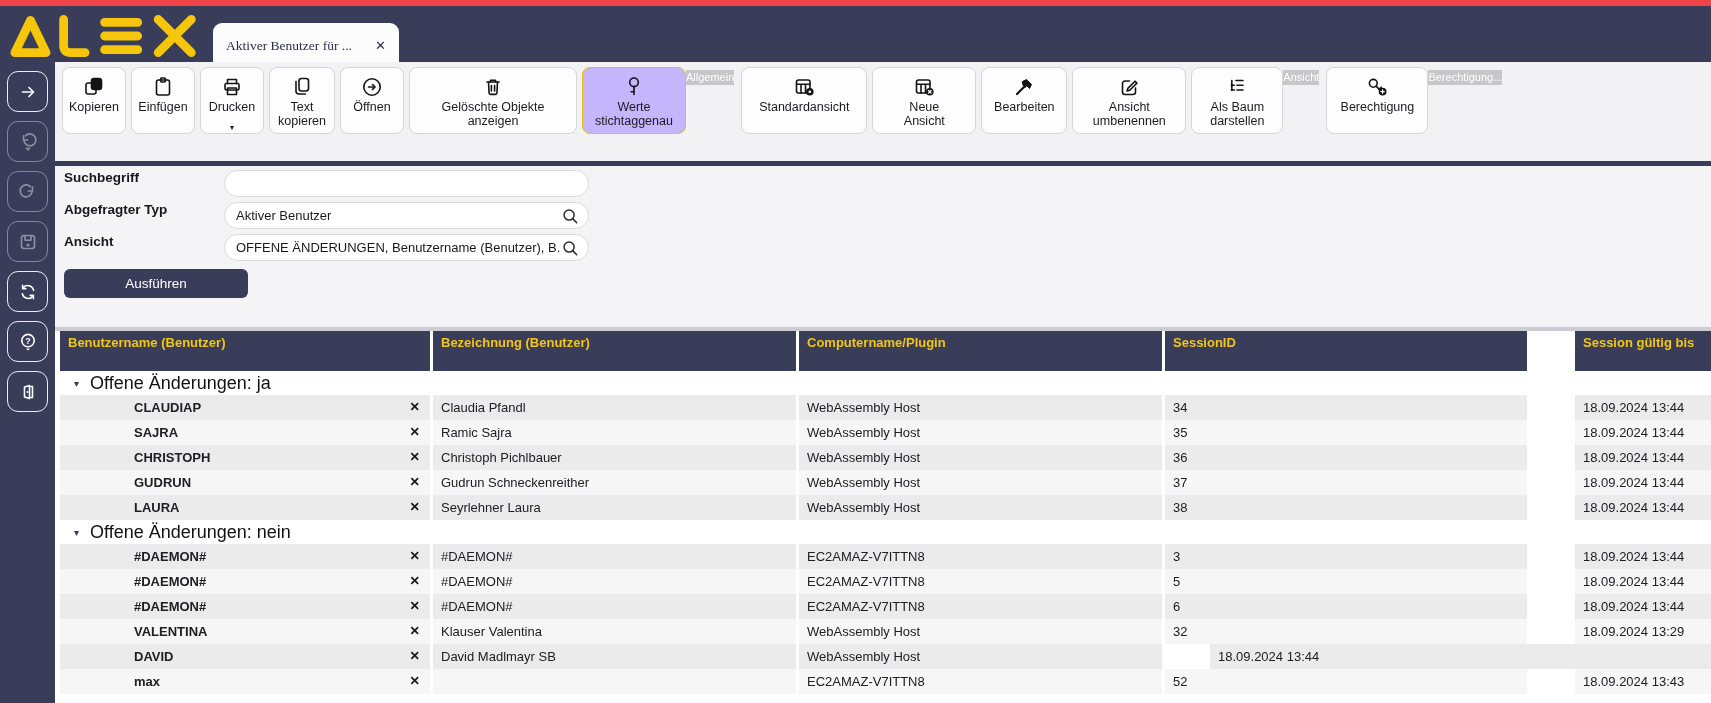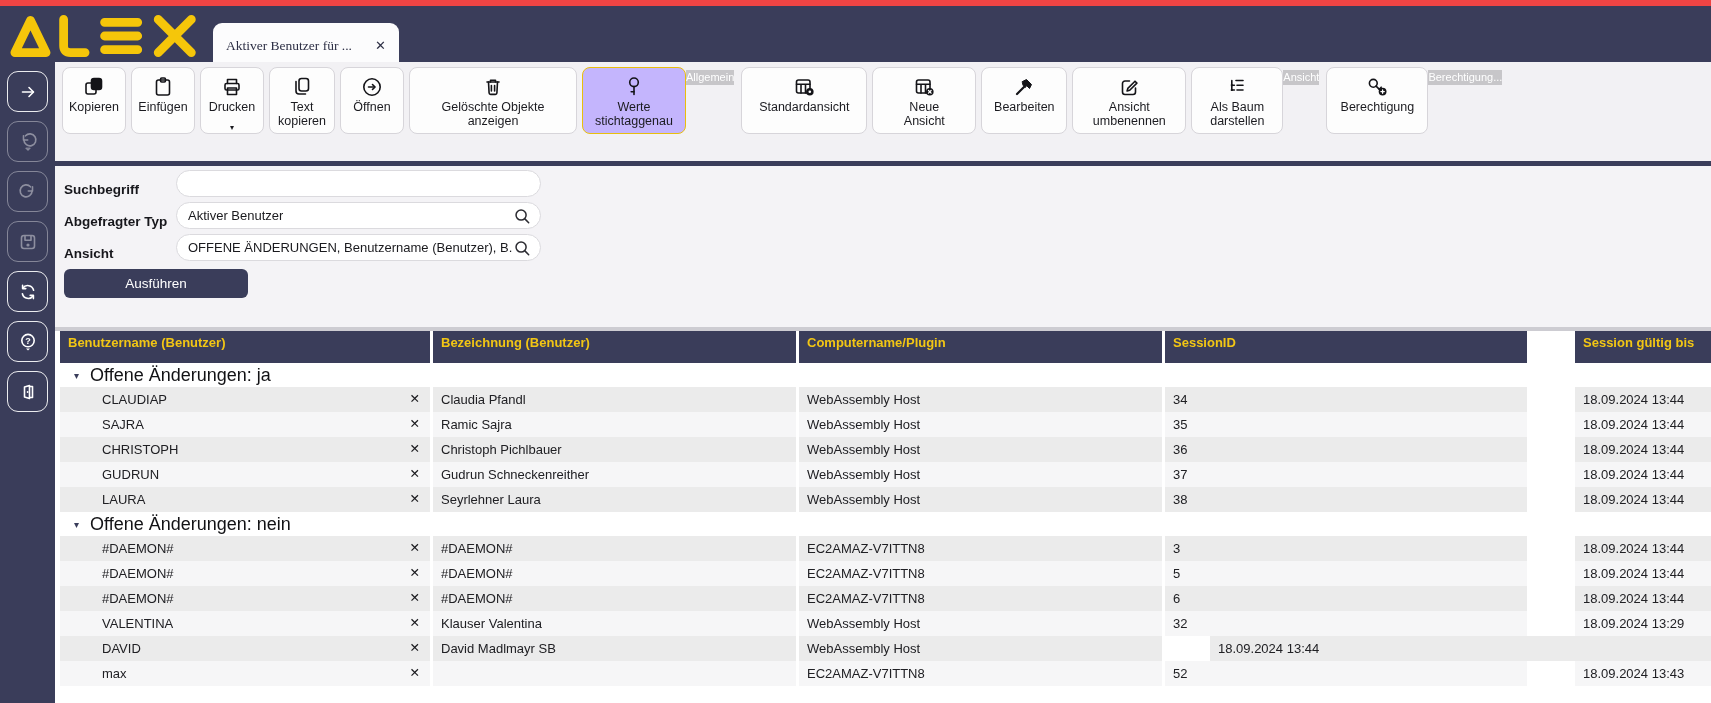--- a/index.html
+++ b/index.html
@@ -30,44 +30,44 @@
         display:flex;flex-direction:column;align-items:center;padding:5px 4px 3px;cursor:pointer;position:relative;}
   .tbtn.active{background:#c4b5fd;border-color:#e9bf0c;}
   .ticon{height:27px;display:flex;align-items:center;justify-content:center;flex:none;}
   .tlabel{font-size:12.5px;line-height:1.12;color:#1b1b20;text-align:center;}
   .caret{position:absolute;bottom:1px;left:50%;transform:translateX(-50%);font-size:8px;color:#1b1b20;line-height:1;}
   svg.ic{stroke:#141418;fill:none;stroke-width:1.6;stroke-linecap:round;stroke-linejoin:round;}
   
   .divider{position:absolute;left:55px;top:161px;right:0;height:5px;background:#3a3d5a;}
   
   .form{position:absolute;left:55px;top:166px;right:0;height:161px;background:#f4f3f6;padding:4px 0 0 9px;box-sizing:border-box;}
-  .frow{display:flex;align-items:flex-end;height:27px;margin-bottom:5px;}
+  .frow{display:flex;align-items:flex-start;height:27px;margin-bottom:5px;gap:48px;}
   .flabel{width:112px;font-size:13.5px;font-weight:700;color:#17171c;flex:none;}
   .finput{width:365px;height:27px;background:#fff;border:1px solid #dbdade;border-radius:14px;
           display:flex;align-items:center;padding:0 28px 0 11px;box-sizing:border-box;position:relative;cursor:text;}
   .fvalue{font-size:13px;color:#1a1a1e;white-space:nowrap;overflow:hidden;}
   .fsearch{position:absolute;right:8px;top:4px;}
   .exec{margin-top:8px;width:184px;height:29px;background:#3a3d5a;border-radius:6px;color:#fff;
         font-size:13.5px;display:flex;align-items:center;justify-content:center;cursor:pointer;}
   
   .table-area{position:absolute;left:55px;top:327px;right:0;bottom:0;background:#fff;}
   .tstrip{height:4px;background:#cdccd2;}
-  .thead{display:flex;margin-left:5px;height:32px;}
+  .thead{display:flex;margin-left:5px;height:40px;}
   .hcell{background:#3a3d5a;color:#f2c614;font-weight:700;font-size:13px;line-height:24px;
          padding-left:8px;box-sizing:border-box;margin-right:3px;white-space:nowrap;overflow:hidden;cursor:pointer;}
   .c1{width:370px;flex:none;} .c2{width:363px;flex:none;} .c3{width:363px;flex:none;} .c4{width:362px;flex:none;}
   .c5{flex:1;margin-right:0 !important;margin-left:45px;}
   .tbody{margin-left:5px;}
   .ghead{height:24px;display:flex;align-items:center;background:#fff;cursor:pointer;}
   .gtri{margin-left:14px;font-size:10px;color:#3a3d5a;}
   .gtitle{margin-left:11px;font-size:18px;color:#121215;}
   .trow{display:flex;height:25px;cursor:pointer;}
   .cell{font-size:13px;color:#202024;line-height:25px;padding-left:8px;box-sizing:border-box;
         margin-right:3px;white-space:nowrap;overflow:hidden;}
-  .cell.c1{padding-left:42px;position:relative;}
+  .cell.c1{padding-left:74px;position:relative;font-weight:bold;}
   .grows .trow:nth-child(odd) .cell{background:#ebebeb;}
   .grows .trow:nth-child(even) .cell{background:#f6f6f7;}
   .del{position:absolute;right:10px;top:0;font-size:12.5px;color:#18181c;cursor:pointer;}
 </style>
 </head>
 <body>
 
 <div class="topbar">
   <svg class="logo" width="195" height="46" viewBox="0 0 200 46">
     <g stroke="#f5c60a" fill="none" stroke-width="9" stroke-linecap="round" stroke-linejoin="round">

